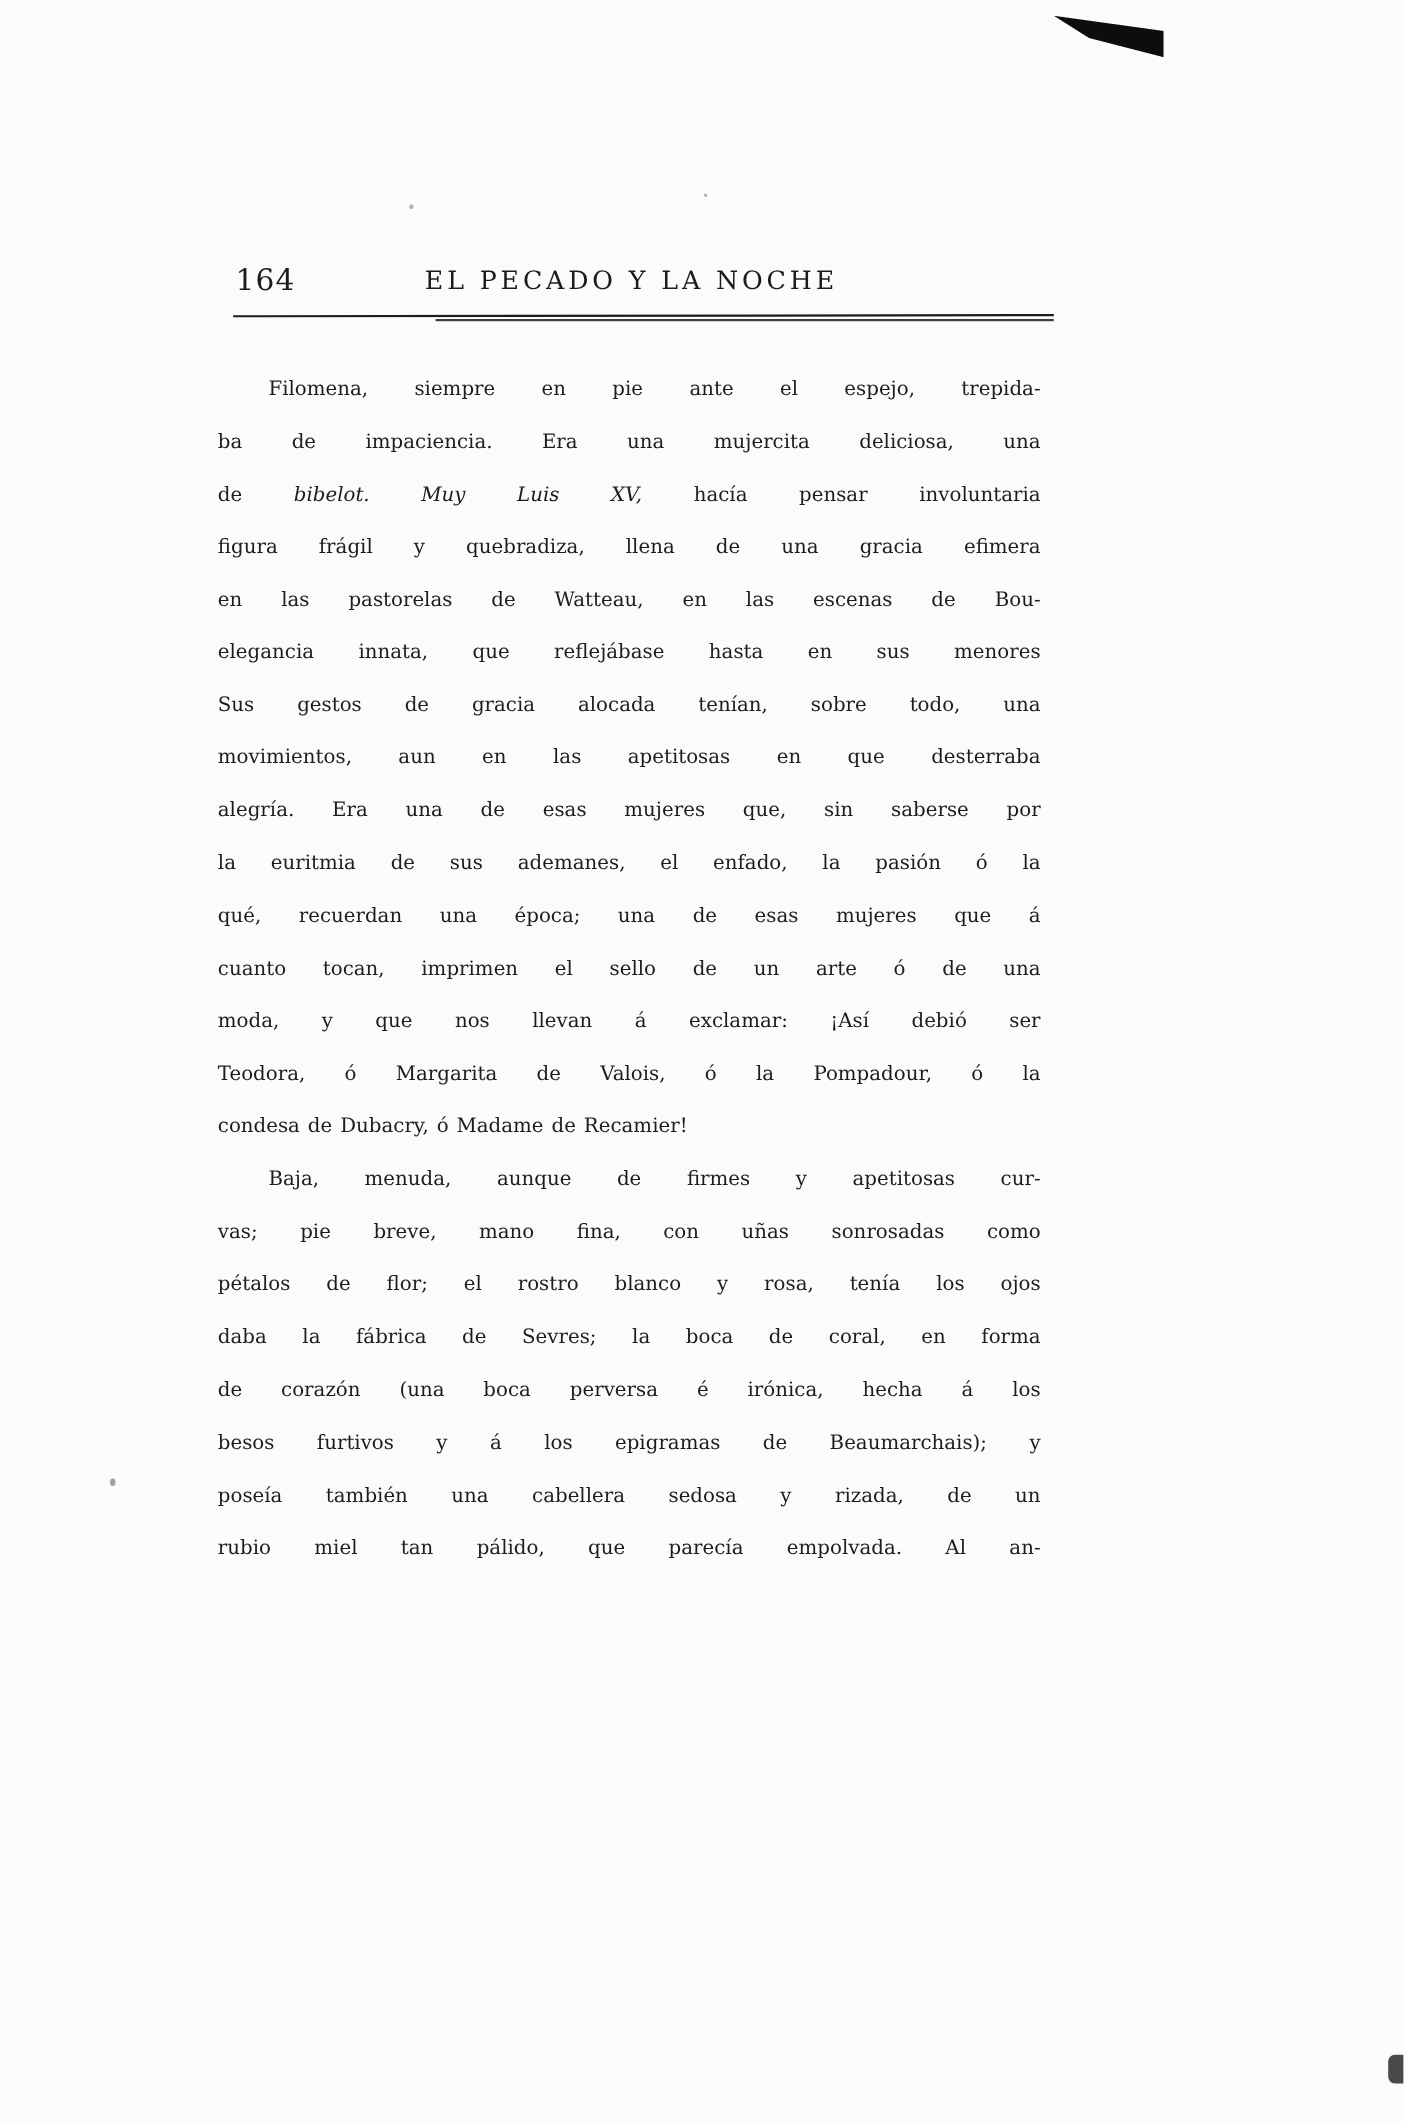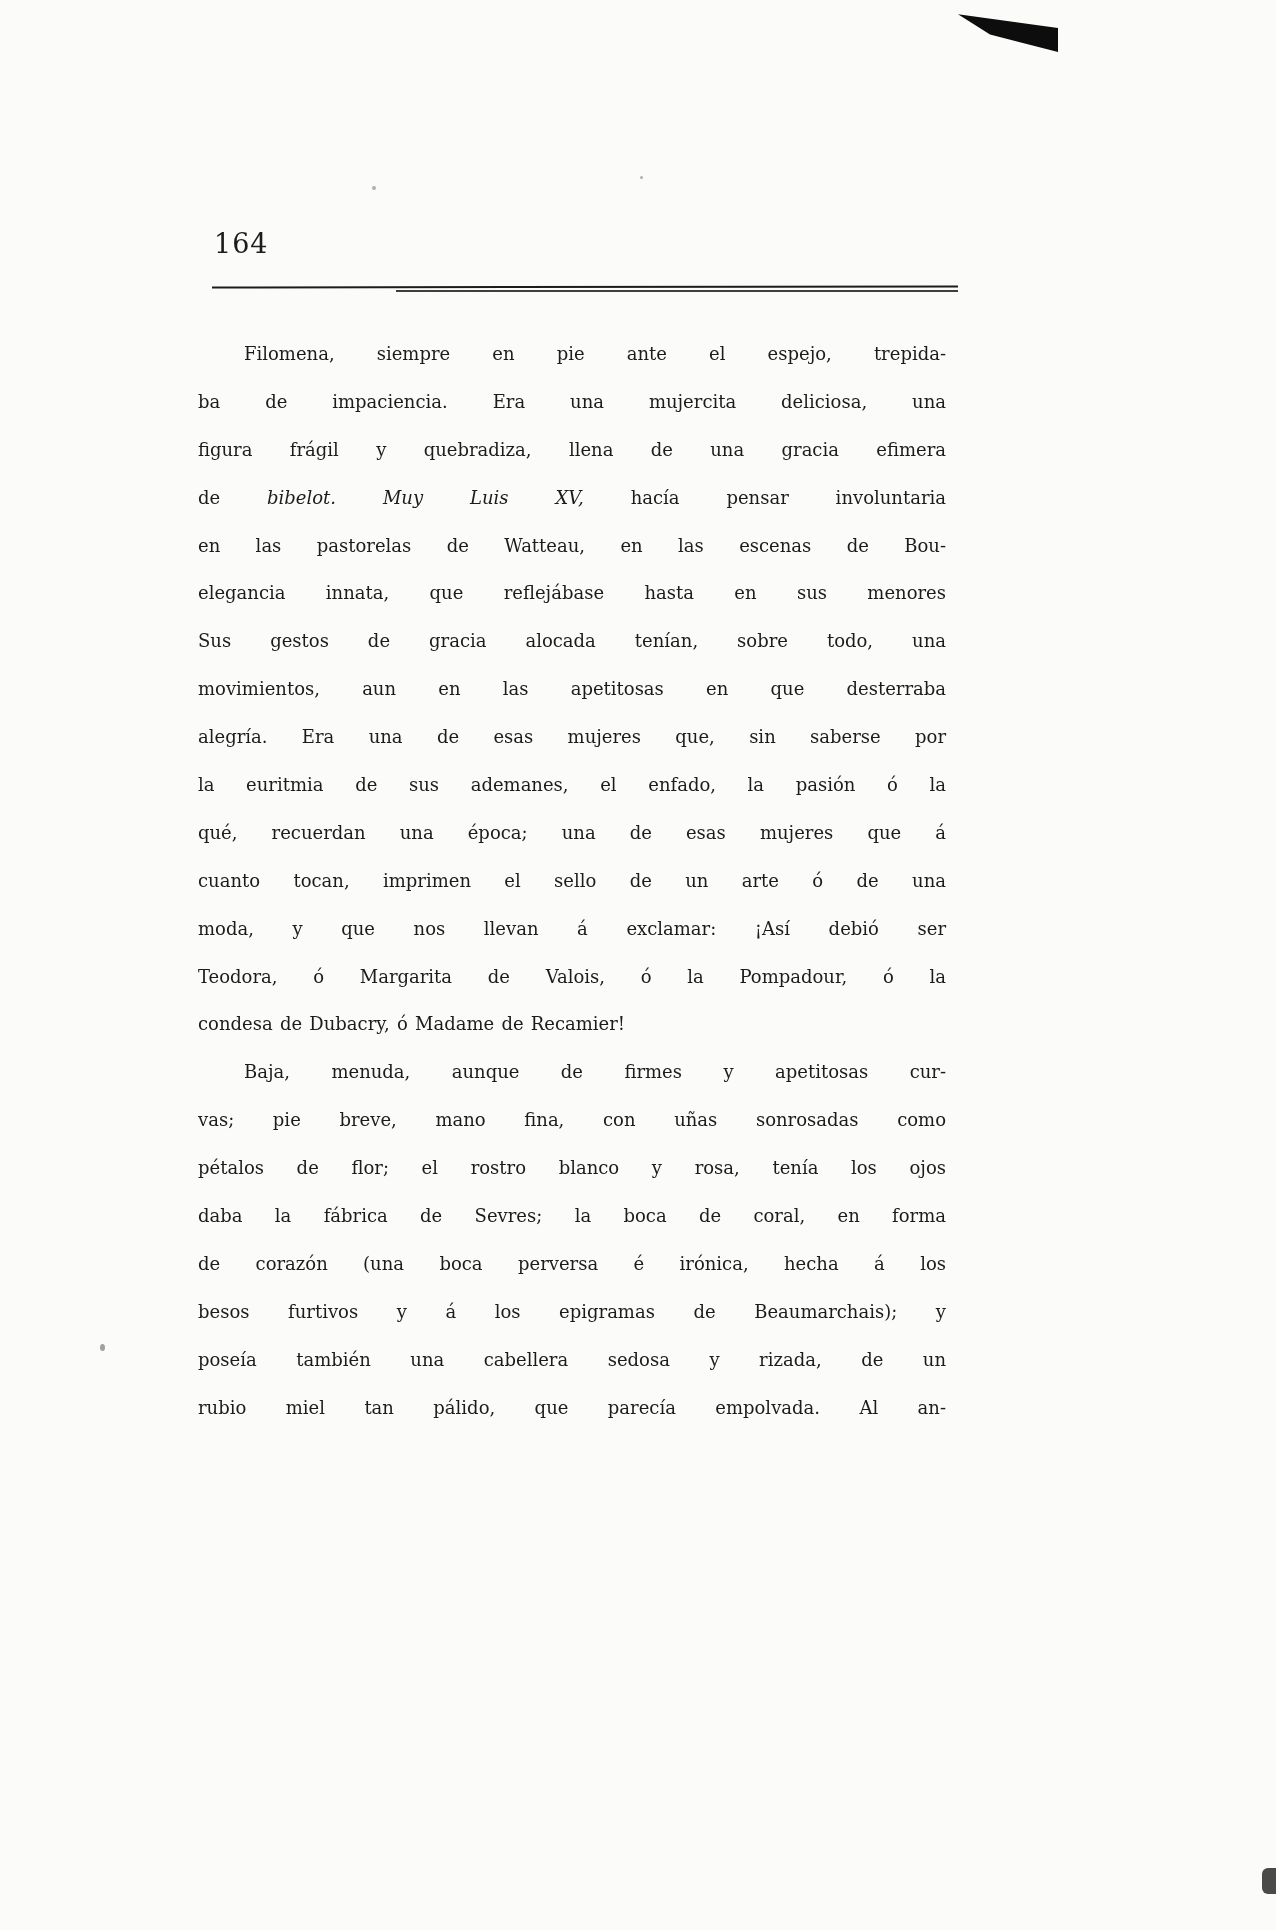--- a/index.html
+++ b/index.html
@@ -14,21 +14,21 @@
     color:var(--ink);
     position:relative;
     overflow:hidden;
   }
   .page{
     position:absolute;inset:0;
   }
   
   .header-row{
     position:absolute;
-    top:228px;left:200px;width:748px;height:34px;
+    top:240px;left:200px;width:748px;height:34px;
   }
   .page-number{
     position:absolute;left:14px;top:0;
     font-size:27px;letter-spacing:1px;
   }
   .running-title{
     position:absolute;left:0;right:0;top:3px;
     text-align:center;
     font-size:23px;
     letter-spacing:3.5px;
@@ -94,29 +94,30 @@
 
 <div class="page">
 
   <div class="corner-artifact"></div>
   <div class="speck speck-1"></div>
   <div class="speck speck-2"></div>
   <div class="speck speck-3"></div>
 
   <div class="header-row">
     <div class="page-number">164</div>
+    <div class="running-title">EL PECADO Y LA NOCHE</div>
   </div>
   <div class="rule"></div>
   <div class="rule-2"></div>
 
   <div class="text-block">
       <div class="line indent just"><span>Filomena, siempre en pie ante el espejo, trepida-</span></div>
       <div class="line just"><span>ba de impaciencia. Era una mujercita deliciosa, una</span></div>
+      <div class="line just"><span>de </span><span class="it">bibelot.</span><span> </span><span class="it">Muy Luis XV,</span><span> hacía pensar involuntaria</span></div>
       <div class="line just"><span>figura frágil y quebradiza, llena de una gracia efimera</span></div>
-      <div class="line just"><span>de </span><span class="it">bibelot.</span><span> </span><span class="it">Muy Luis XV,</span><span> hacía pensar involuntaria</span></div>
       <div class="line just"><span>en las pastorelas de Watteau, en las escenas de Bou-</span></div>
       <div class="line just"><span>elegancia innata, que reflejábase hasta en sus menores</span></div>
       <div class="line just"><span>Sus gestos de gracia alocada tenían, sobre todo, una</span></div>
       <div class="line just"><span>movimientos, aun en las apetitosas en que desterraba</span></div>
       <div class="line just"><span>alegría. Era una de esas mujeres que, sin saberse por</span></div>
       <div class="line just"><span>la euritmia de sus ademanes, el enfado, la pasión ó la</span></div>
       <div class="line just"><span>qué, recuerdan una época; una de esas mujeres que á</span></div>
       <div class="line just"><span>cuanto tocan, imprimen el sello de un arte ó de una</span></div>
       <div class="line just"><span>moda, y que nos llevan á exclamar: ¡Así debió ser</span></div>
       <div class="line just"><span>Teodora, ó Margarita de Valois, ó la Pompadour, ó la</span></div>

